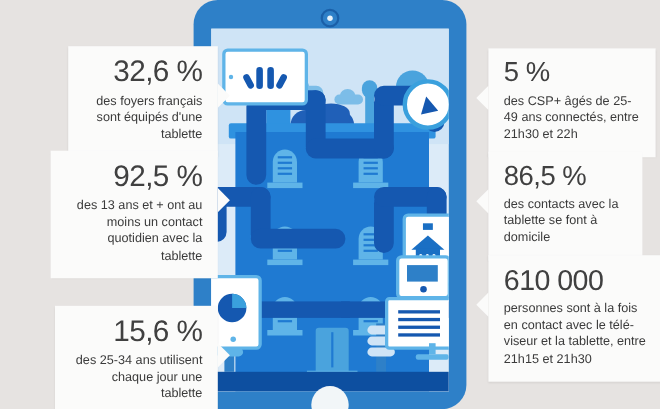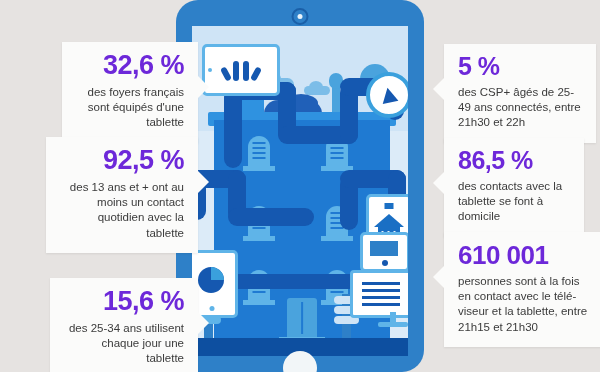--- a/index.html
+++ b/index.html
@@ -113,21 +113,21 @@
   .tv .ln:nth-child(4){top:30px;}
   .tv-stand{position:absolute;right:12px;top:286px;width:6px;height:10px;background:#5fb4e8;}
   .tv-base{position:absolute;right:0;top:296px;width:30px;height:5px;background:#5fb4e8;border-radius:2px;}
 
   .mon{right:-2px;top:206px;width:44px;height:34px;}
   .mon .scr{position:absolute;left:7px;top:6px;width:28px;height:15px;background:#2e80c8;}
   .mon .nub{position:absolute;left:50%;transform:translateX(-50%);bottom:3px;width:6px;height:6px;border-radius:50%;background:#1558b0;}
 
   
   .callout{position:absolute;background:#fbfbfa;padding:10px 14px 12px;box-shadow:0 1px 2px rgba(0,0,0,.08);}
-  .callout .num{font-weight:bold;color:#6d28d9;letter-spacing:-.5px;line-height:1;}
+  .callout .num{font-weight:normal;color:#404040;letter-spacing:-.5px;line-height:1;}
   .callout .desc{color:#3b3b3b;line-height:1.32;margin-top:6px;}
   .callout:after{content:"";position:absolute;top:34px;width:0;height:0;border-top:11px solid transparent;border-bottom:11px solid transparent;}
 
   .left{text-align:right;}
   .left .num{font-size:27px;}
   .left .desc{font-size:11.5px;}
   .left:after{right:-11px;border-left:11px solid #fbfbfa;}
 
   .right{text-align:left;}
   .right .num{font-size:25px;}
@@ -290,17 +290,17 @@
     <div class="num">5 %</div>
     <div class="desc">des CSP+ âgés de 25-49 ans connectés, entre 21h30 et 22h</div>
   </div>
 
   <div class="callout right co5">
     <div class="num">86,5 %</div>
     <div class="desc">des contacts avec la tablette se font à domicile</div>
   </div>
 
   <div class="callout right co6">
-    <div class="num">610 001</div>
+    <div class="num">610 000</div>
     <div class="desc">personnes sont à la fois en contact avec le télé-viseur et la tablette, entre 21h15 et 21h30</div>
   </div>
 
 </div>
 
 </body></html>

